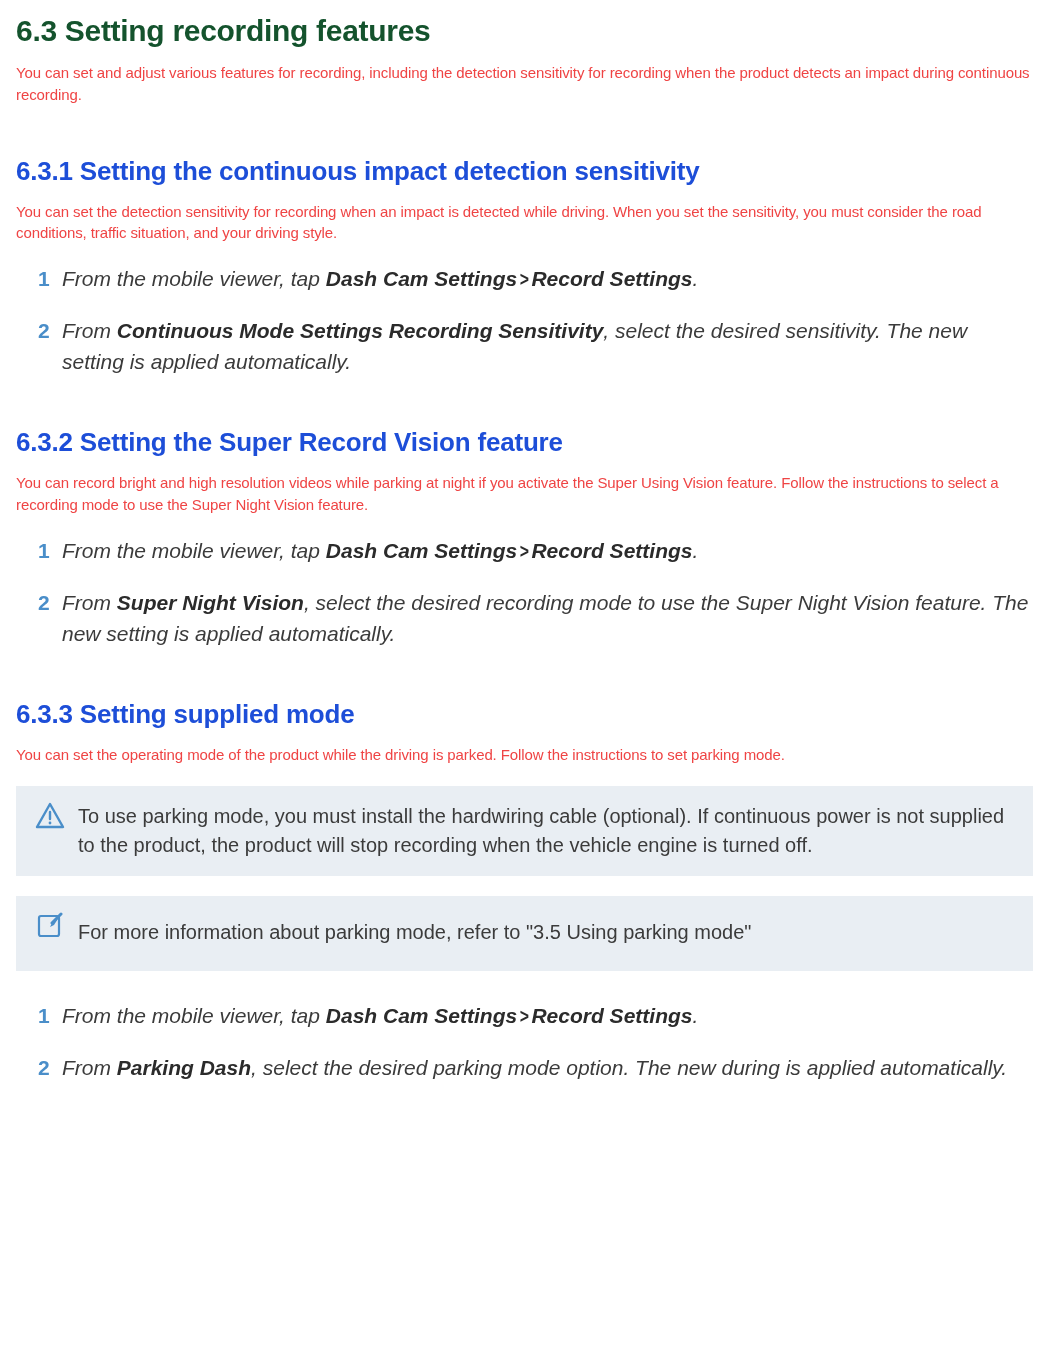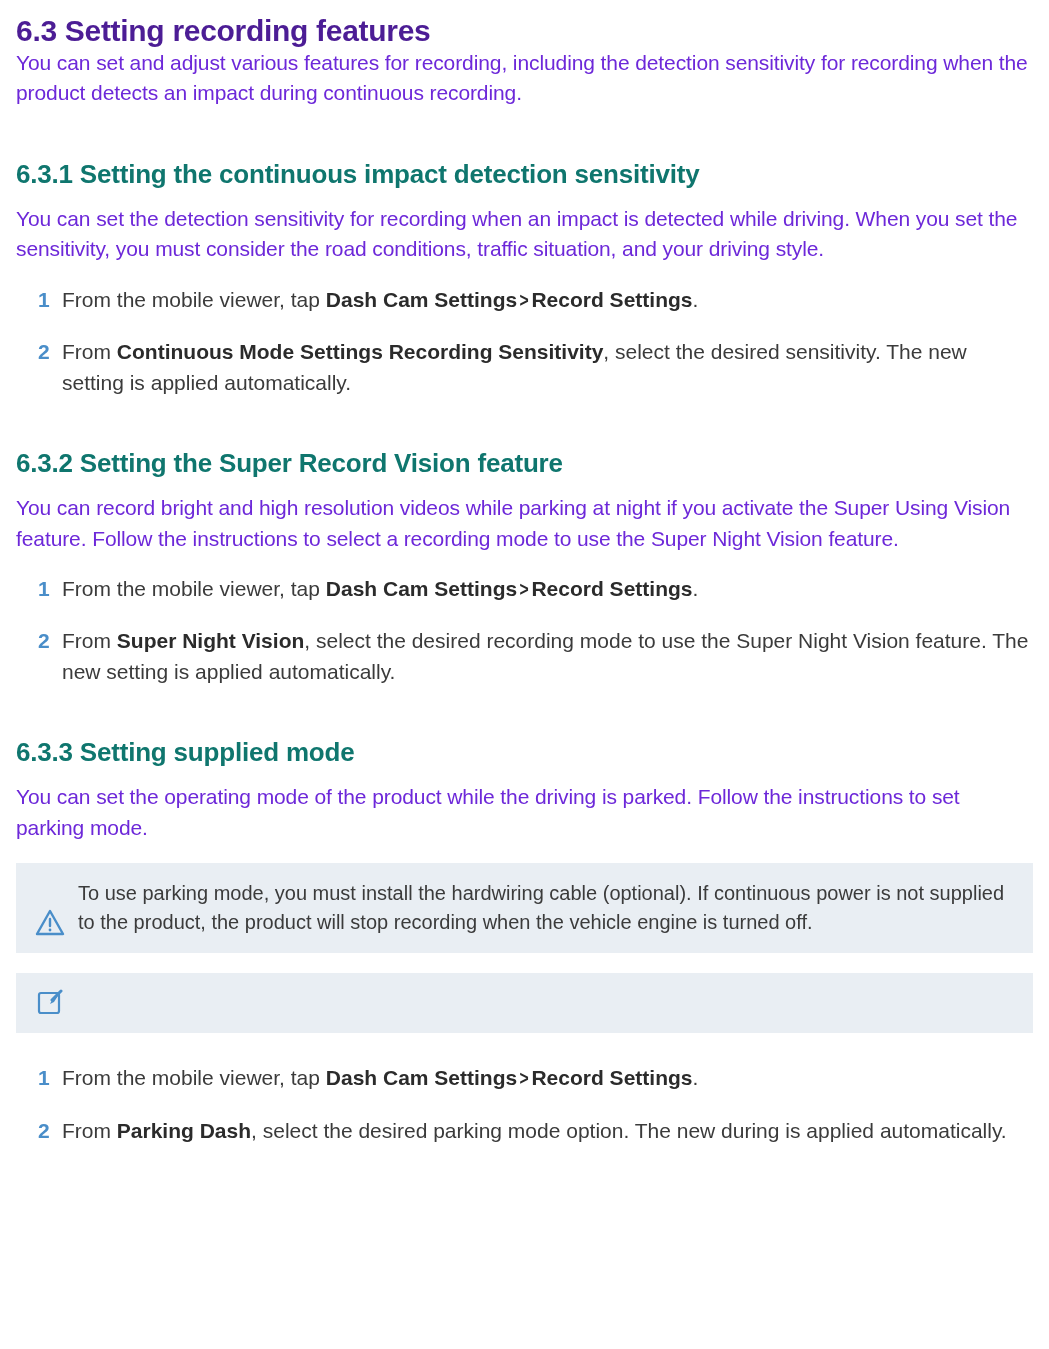--- a/index.html
+++ b/index.html
@@ -7,66 +7,67 @@
       font-family: Arial, Helvetica, sans-serif;
       color: #3a3a3a;
       background: #ffffff;
       padding: 14px 16px 24px 16px;
       width: 1049px;
       font-stretch: condensed;
     }
     .h2 {
       font-size: 30px;
       font-weight: 700;
-      color: #4c1d95;
+      color: #14532d;
+      margin-bottom: 14px;
       letter-spacing: -0.3px;
     }
     .h3 {
       font-size: 26px;
       font-weight: 700;
-      color: #0f766e;
+      color: #1d4ed8;
       margin-top: 50px;
       margin-bottom: 14px;
       letter-spacing: -0.2px;
     }
     .para {
-      font-size: 21px;
+      font-size: 15px;
       line-height: 1.45;
-      color: #6d28d9;
+      color: #ef4444;
       margin-bottom: 20px;
       letter-spacing: -0.1px;
     }
     .step {
       display: flex;
       align-items: flex-start;
       margin: 18px 0 22px 22px;
       font-size: 21px;
       line-height: 1.45;
       color: #3b3b3b;
     }
     .step-num {
       color: #4a8ec9;
       font-weight: 700;
       margin-right: 10px;
       font-size: 21px;
       min-width: 14px;
     }
-    .step-body { flex: 1; }
+    .step-body { flex: 1; font-style: italic; }
     .bold { font-weight: 700; color: #2b2b2b; }
     .chev {
       display: inline-block;
       font-weight: 700;
       color: #2b2b2b;
       transform: scaleX(0.75);
       margin: 0 1px;
     }
     .callout {
       background: #e9eef3;
       display: flex;
-      align-items: flex-end;
+      align-items: flex-start;
       padding: 14px 20px 16px 14px;
       margin: 6px 0 20px 0;
     }
     .callout + .callout { margin-top: 10px; }
     .callout-icon {
       flex: 0 0 40px;
       display: flex;
       justify-content: center;
       align-items: center;
       margin-right: 8px;
@@ -137,20 +138,21 @@
 </div>
 
 <div class="callout callout-note">
   <div class="callout-icon">
     <svg width="30" height="28" viewBox="0 0 30 28">
       <rect x="4" y="4" width="20" height="20" rx="2" fill="none" stroke="#4a8ec9" stroke-width="2.2"></rect>
       <path d="M26 2 L17 11 L15 15 L19 13 Z" fill="#4a8ec9"></path>
       <path d="M26 2 L17 11" stroke="#4a8ec9" stroke-width="3" stroke-linecap="round"></path>
     </svg>
   </div>
+  <div class="callout-text">For more information about parking mode, refer to "3.5 Using parking mode"</div>
 </div>
 
 <div class="step" style="margin-top:30px">
   <div class="step-num">1</div>
   <div class="step-body">
     <span>From the mobile viewer, tap </span><span class="bold">Dash Cam Settings</span><span class="bold chev">&gt;</span><span class="bold">Record Settings</span><span>.</span>
   </div>
 </div>
 
 <div class="step">

